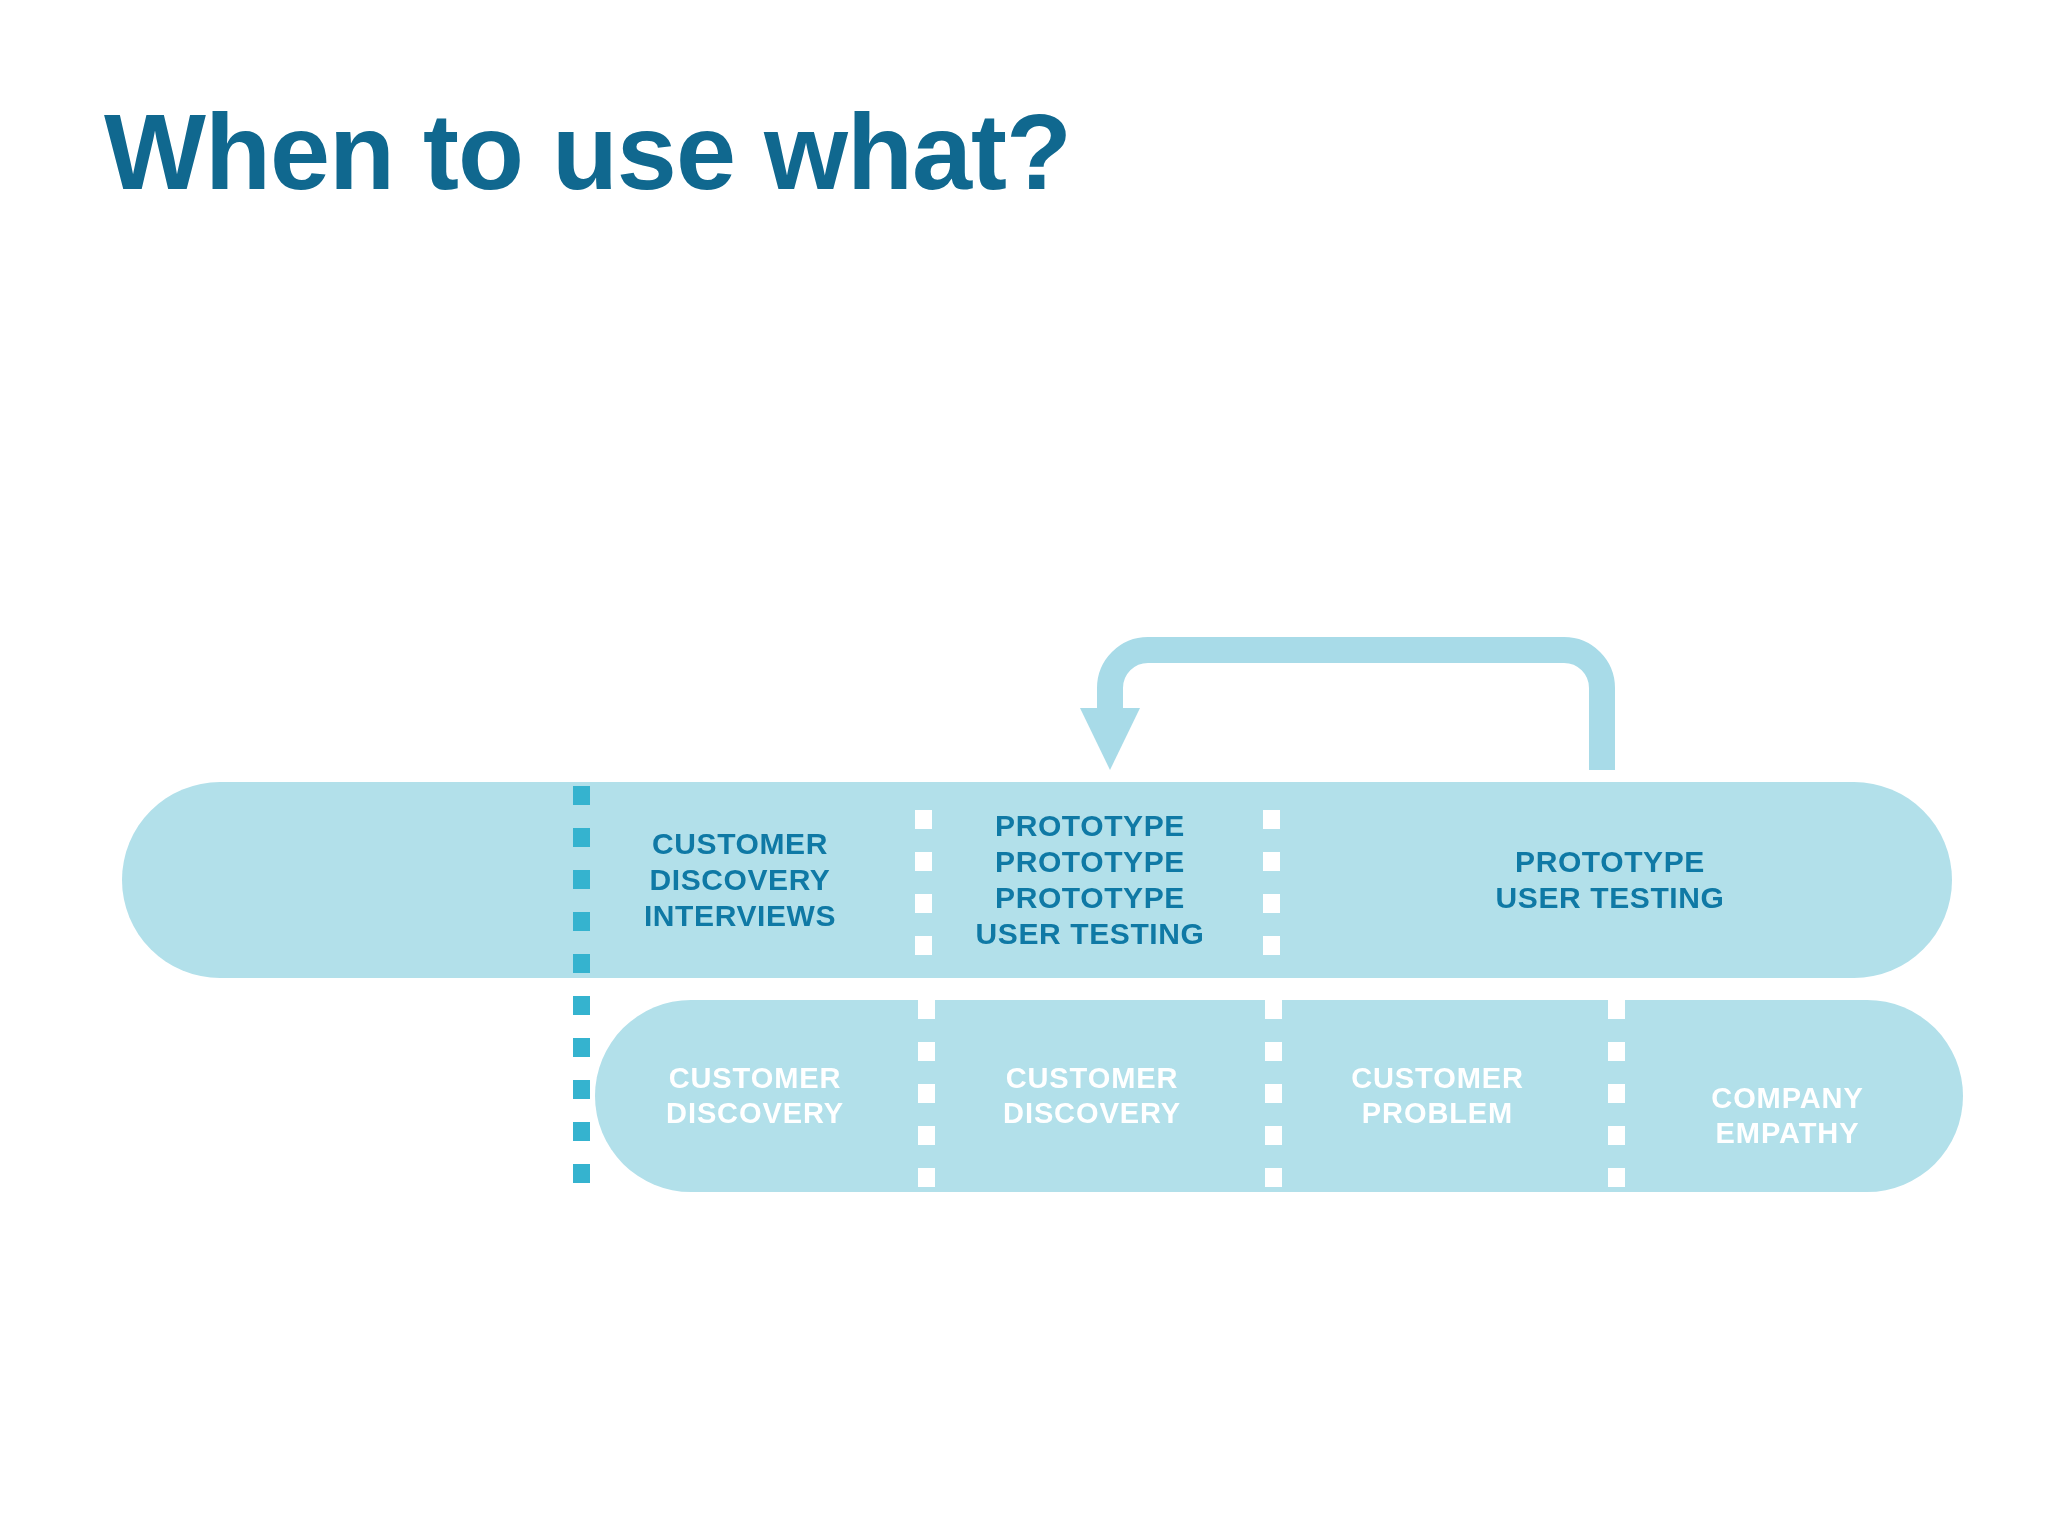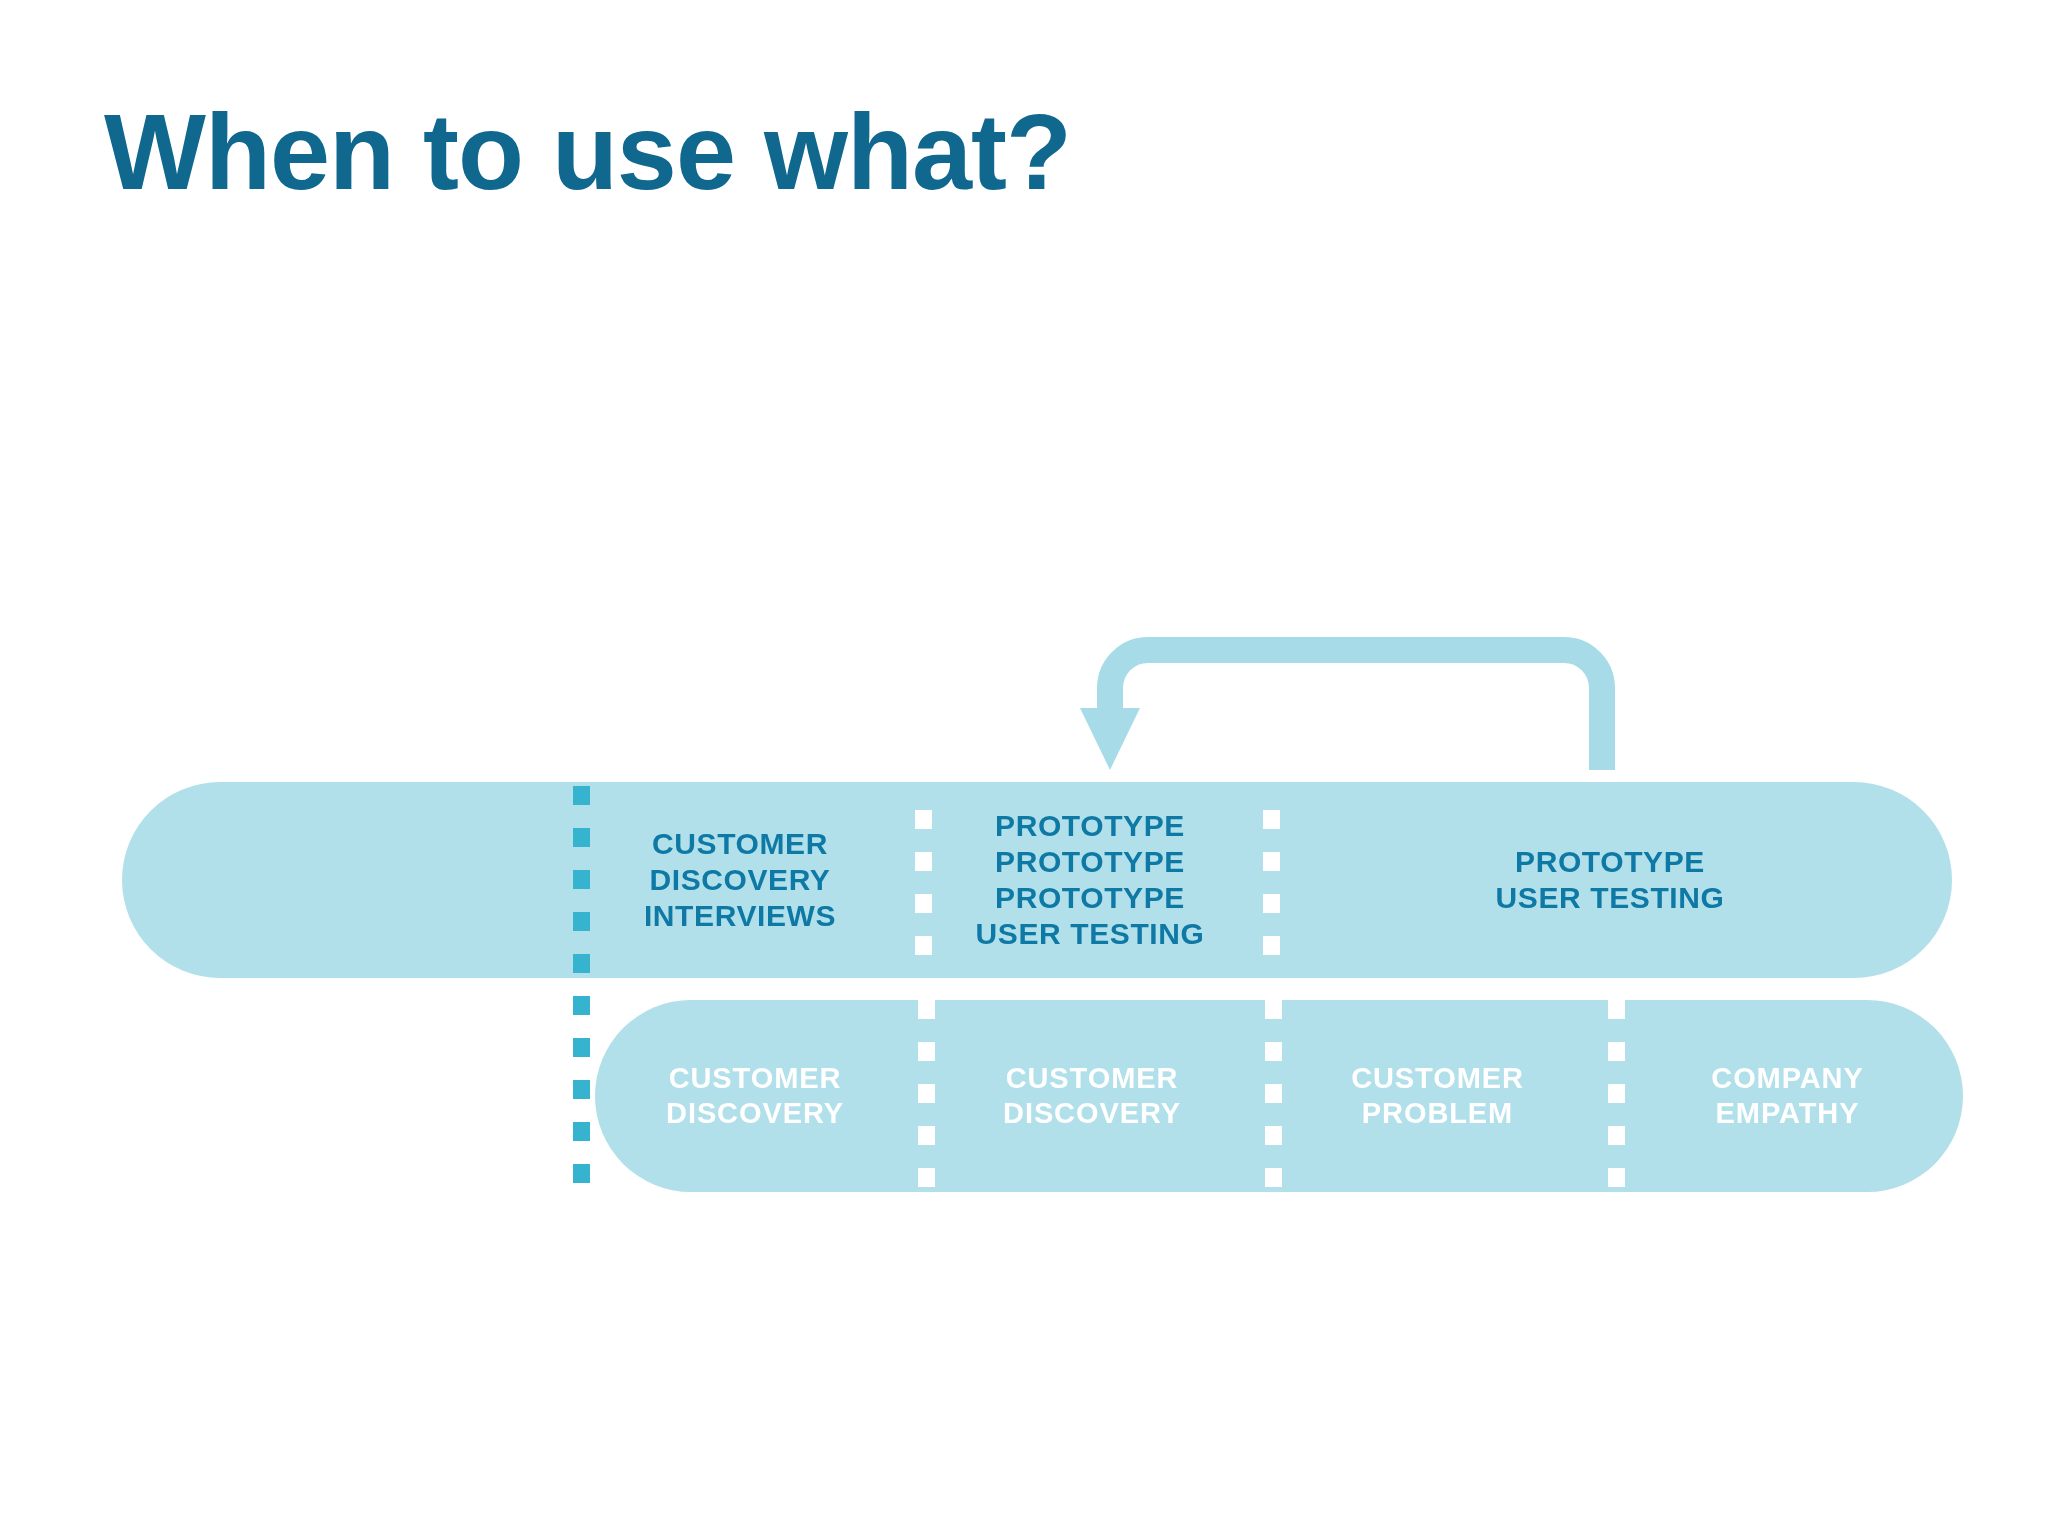--- a/index.html
+++ b/index.html
@@ -87,21 +87,21 @@
   
   .seg-t0 { left: 122px;  width: 442px; }
   .seg-t1 { left: 570px;  width: 340px; }
   .seg-t2 { left: 920px;  width: 340px; }
   .seg-t3 { left: 1268px; width: 684px; }
 
   
   .seg-b0 { left: 595px;  width: 320px; }
   .seg-b1 { left: 922px;  width: 340px; }
   .seg-b2 { left: 1270px; width: 335px; }
-  .seg-b3 { left: 1612px; width: 351px; }
+  .seg-b3 { left: 1612px; width: 351px; margin-top: 20px; }
 
   
   .divider {
     position: absolute;
     width: 17px;
   }
   .divider-white {
     background-image: linear-gradient(
       to bottom,
       #ffffff 0px, #ffffff 19px,

